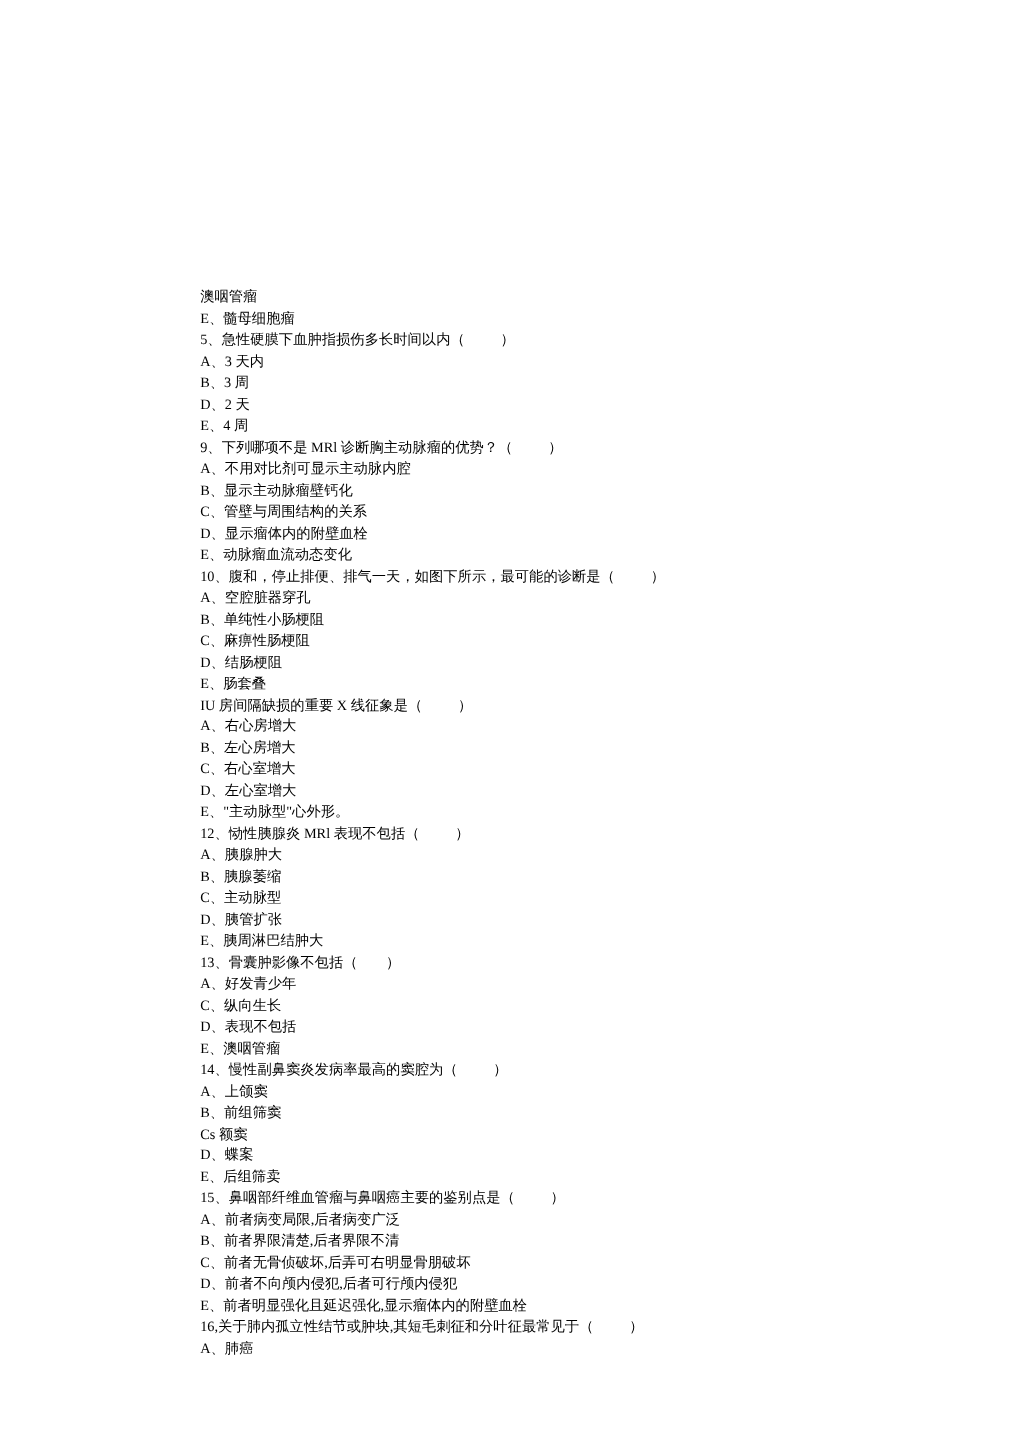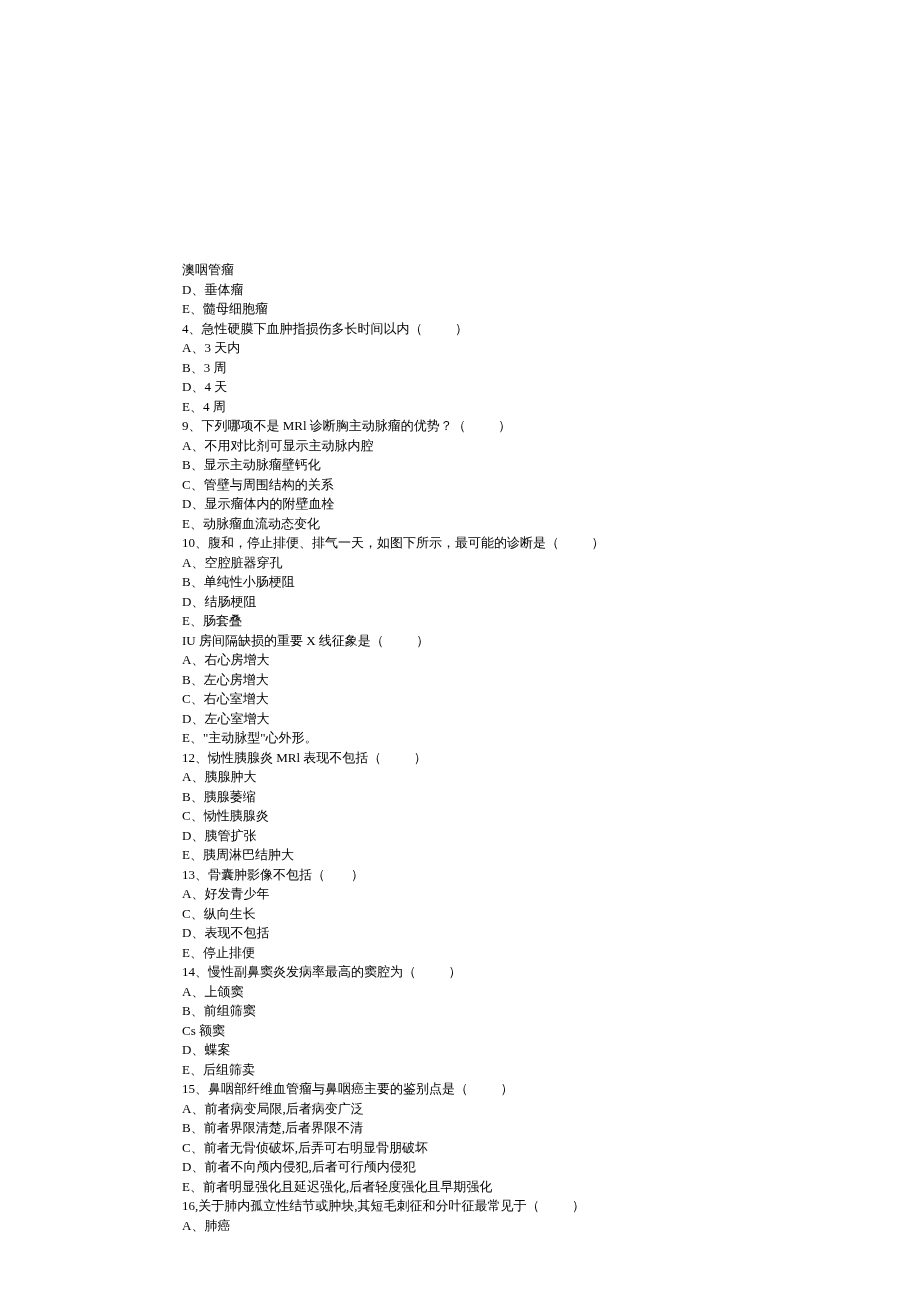--- a/index.html
+++ b/index.html
@@ -19,62 +19,62 @@
     }
     .line {
       white-space: pre;
     }
   </style>
 </head>
 <body>
 
 <div id="content">
     <div class="line">澳咽管瘤</div>
-    <div class="line">D、垂体瘤</div>
     <div class="line">E、髓母细胞瘤</div>
-    <div class="line">4、急性硬膜下血肿指损伤多长时间以内（          ）</div>
+    <div class="line">5、急性硬膜下血肿指损伤多长时间以内（          ）</div>
     <div class="line">A、3 天内</div>
     <div class="line">B、3 周</div>
-    <div class="line">D、4 天</div>
+    <div class="line">D、2 天</div>
     <div class="line">E、4 周</div>
     <div class="line">9、下列哪项不是 MRl 诊断胸主动脉瘤的优势？（          ）</div>
     <div class="line">A、不用对比剂可显示主动脉内腔</div>
     <div class="line">B、显示主动脉瘤壁钙化</div>
     <div class="line">C、管壁与周围结构的关系</div>
     <div class="line">D、显示瘤体内的附壁血栓</div>
     <div class="line">E、动脉瘤血流动态变化</div>
     <div class="line">10、腹和，停止排便、排气一天，如图下所示，最可能的诊断是（          ）</div>
     <div class="line">A、空腔脏器穿孔</div>
     <div class="line">B、单纯性小肠梗阻</div>
+    <div class="line">C、麻痹性肠梗阻</div>
     <div class="line">D、结肠梗阻</div>
     <div class="line">E、肠套叠</div>
     <div class="line">IU 房间隔缺损的重要 X 线征象是（          ）</div>
     <div class="line">A、右心房增大</div>
     <div class="line">B、左心房增大</div>
     <div class="line">C、右心室增大</div>
     <div class="line">D、左心室增大</div>
     <div class="line">E、"主动脉型"心外形。</div>
     <div class="line">12、恸性胰腺炎 MRl 表现不包括（          ）</div>
     <div class="line">A、胰腺肿大</div>
     <div class="line">B、胰腺萎缩</div>
-    <div class="line">C、恸性胰腺炎</div>
+    <div class="line">C、主动脉型</div>
     <div class="line">D、胰管扩张</div>
     <div class="line">E、胰周淋巴结肿大</div>
     <div class="line">13、骨囊肿影像不包括（        ）</div>
     <div class="line">A、好发青少年</div>
     <div class="line">C、纵向生长</div>
     <div class="line">D、表现不包括</div>
-    <div class="line">E、停止排便</div>
+    <div class="line">E、澳咽管瘤</div>
     <div class="line">14、慢性副鼻窦炎发病率最高的窦腔为（          ）</div>
     <div class="line">A、上颌窦</div>
     <div class="line">B、前组筛窦</div>
     <div class="line">Cs 额窦</div>
     <div class="line">D、蝶案</div>
     <div class="line">E、后组筛卖</div>
     <div class="line">15、鼻咽部纤维血管瘤与鼻咽癌主要的鉴别点是（          ）</div>
     <div class="line">A、前者病变局限,后者病变广泛</div>
     <div class="line">B、前者界限清楚,后者界限不清</div>
     <div class="line">C、前者无骨侦破坏,后弄可右明显骨朋破坏</div>
     <div class="line">D、前者不向颅内侵犯,后者可行颅内侵犯</div>
-    <div class="line">E、前者明显强化且延迟强化,后者轻度强化且早期强化</div>
+    <div class="line">E、前者明显强化且延迟强化,显示瘤体内的附壁血栓</div>
     <div class="line">16,关于肺内孤立性结节或肿块,其短毛刺征和分叶征最常见于（          ）</div>
     <div class="line">A、肺癌</div>
   </div>
 
 </body></html>

